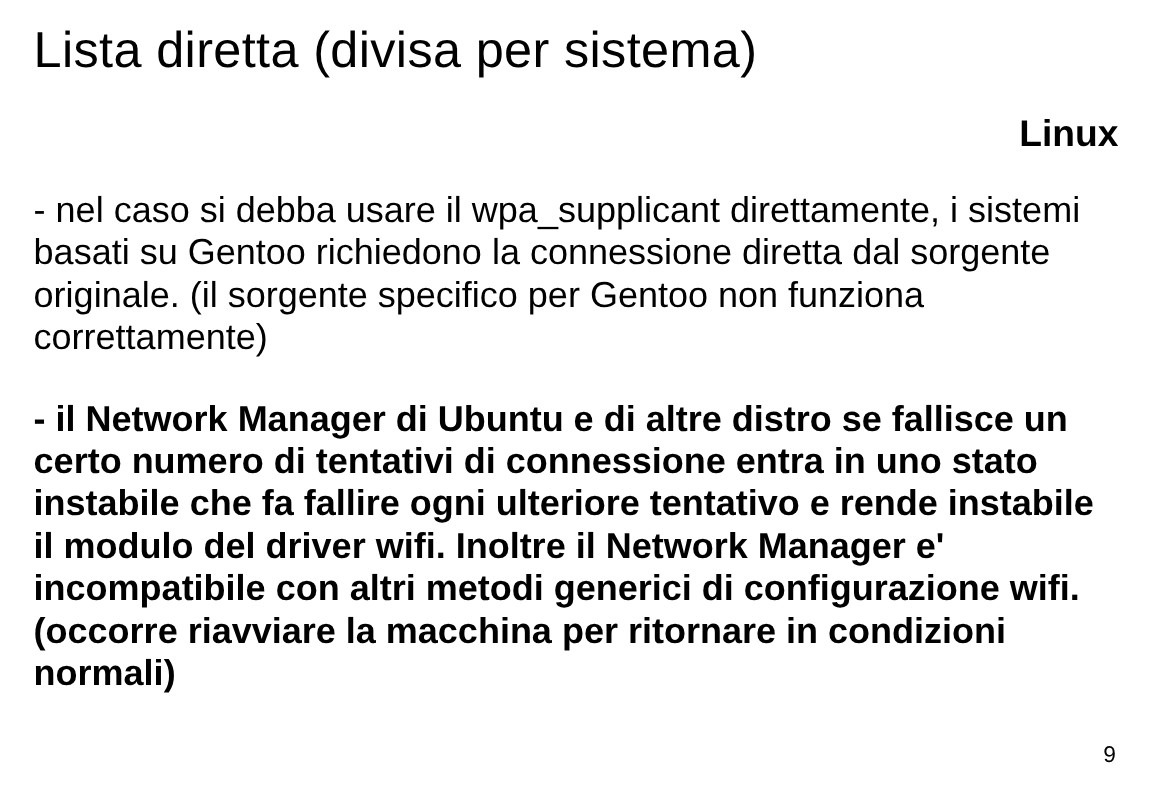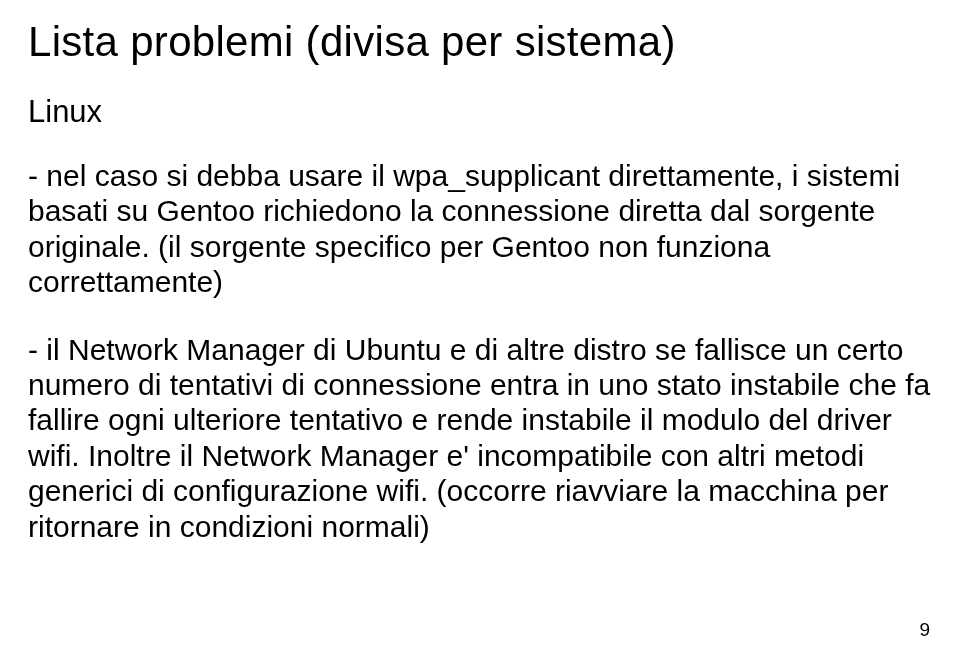--- a/index.html
+++ b/index.html
@@ -18,46 +18,46 @@
     }
     .title {
       font-size: 42px;
       font-weight: normal;
       margin-bottom: 28px;
       margin-top: 0px;
       letter-spacing: 0.3px;
     }
     .subtitle {
       font-size: 31px;
-      font-weight: normal;
-      text-align: left;
+      font-weight: bold;
+      text-align: right;
       margin-bottom: 28px;
     }
     .paragraph {
       font-size: 30px;
       line-height: 1.18;
       margin-bottom: 32px;
       font-weight: normal;
     }
     .paragraph2 {
       font-size: 30px;
       line-height: 1.18;
-      font-weight: normal;
+      font-weight: bold;
     }
     .page-number {
       position: absolute;
       bottom: 18px;
       right: 30px;
       font-size: 19px;
     }
   </style>
 </head>
 <body>
 
-<div class="title">Lista problemi (divisa per sistema)</div>
+<div class="title">Lista diretta (divisa per sistema)</div>
 
 <div class="subtitle">Linux</div>
 
 <div class="paragraph">- nel caso si debba usare il wpa_supplicant direttamente, i sistemi basati su Gentoo richiedono la connessione diretta dal sorgente originale. (il sorgente specifico per Gentoo non funziona correttamente)</div>
 
 <div class="paragraph2">- il Network Manager di Ubuntu e di altre distro se fallisce un certo numero di tentativi di connessione entra in uno stato instabile che fa fallire ogni ulteriore tentativo e rende instabile il modulo del driver wifi. Inoltre il Network Manager e' incompatibile con altri metodi generici di configurazione wifi. (occorre riavviare la macchina per ritornare in condizioni normali)</div>
 
 <div class="page-number">9</div>
 
 </body></html>

